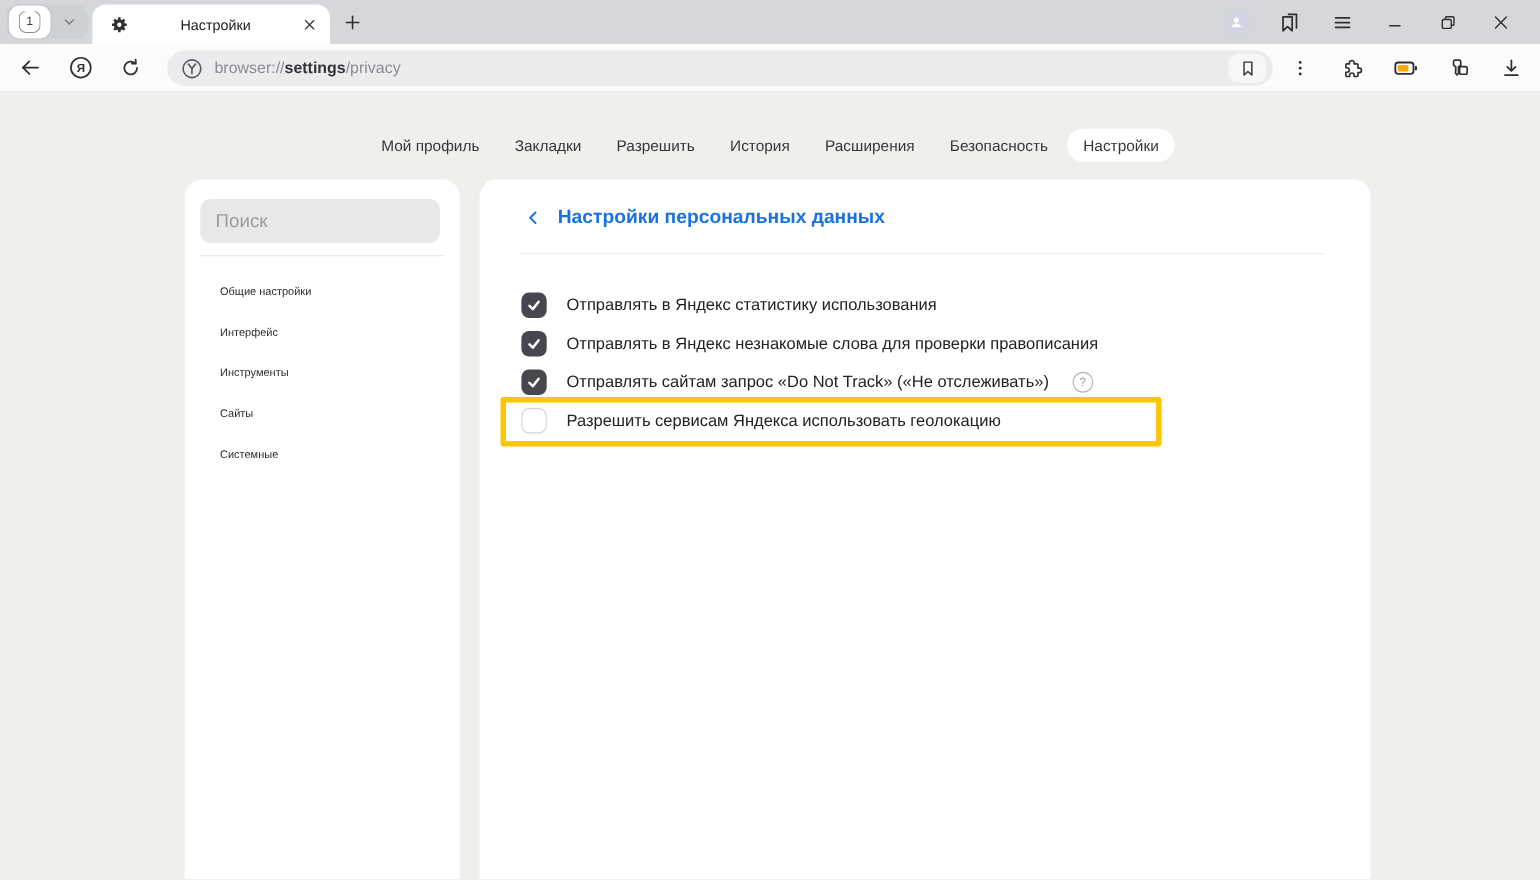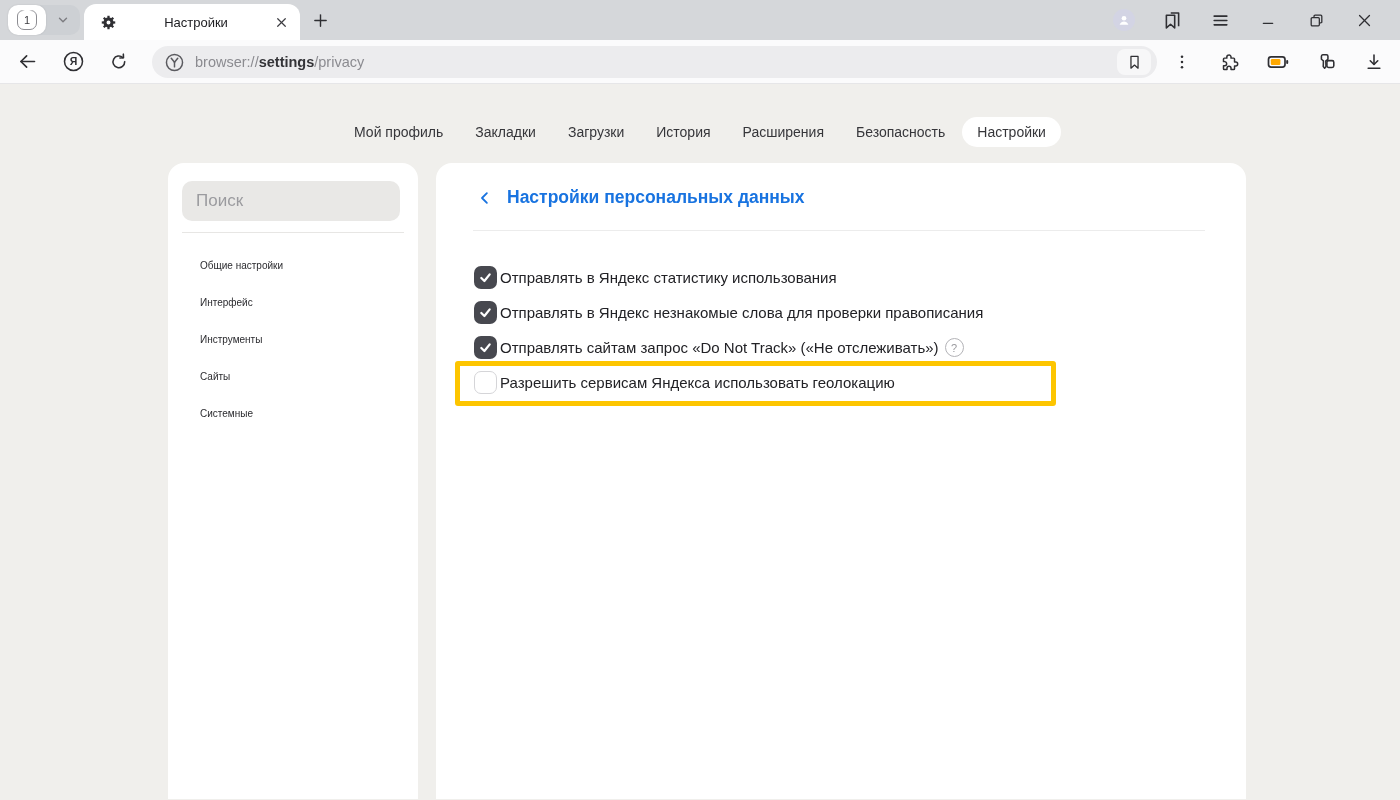--- a/index.html
+++ b/index.html
@@ -59,21 +59,21 @@
   .side-items { position:absolute; top:84px; left:0; right:0; }
   .side-item { height:37px; display:flex; align-items:center; padding-left:32px;
     font-size:10px; color:#2b2b2f; cursor:pointer; }
 
   .main { left:428px; width:810px;margin-left:8px; }
   .main-header { position:absolute; top:24px; left:40px; display:flex; align-items:center; gap:13px; }
   .main-title { font-size:17.5px; font-weight:700; color:#1873e0; }
   .main-divider { position:absolute; top:67px; left:37px; right:41px; height:1px; background:#ececec; }
 
   .rows { position:absolute; top:97px; left:0; right:0; }
-  .chk-row { height:35px; display:flex; align-items:center; gap:3px; padding-left:38px; }
+  .chk-row { height:35px; display:flex; align-items:center; gap:18px; padding-left:38px; }
   .checkbox { width:23px; height:23px; border-radius:7px; background:#ffffff;
     border:1.5px solid #d5d5d8; display:flex; align-items:center; justify-content:center; flex:none; }
   .checkbox svg { display:none; }
   .checkbox.checked { background:#47484f; border:none; }
   .checkbox.checked svg { display:block; }
   .chk-label { font-size:15px; color:#222226; }
   .help-badge { width:19px; height:19px; border-radius:50%; border:1.5px solid #b3b3b7;
     display:flex; align-items:center; justify-content:center; font-size:11px; color:#9a9a9e; margin-left:3px; }
 
   .highlight { display:none; position:absolute; left:19px; top:198px; width:601px; height:45px;
@@ -239,21 +239,21 @@
           </svg>
       </div>
     </div>
   </div>
 
   <div class="page">
 
     <div class="nav-tabs">
       <div class="nav-tab">Мой профиль</div>
       <div class="nav-tab">Закладки</div>
-      <div class="nav-tab">Загрузки</div>
+      <div class="nav-tab">Разрешить</div>
       <div class="nav-tab">История</div>
       <div class="nav-tab">Расширения</div>
       <div class="nav-tab">Безопасность</div>
       <div class="nav-tab active">Настройки</div>
     </div>
 
     <div class="card sidebar">
       <input class="search-input" type="text" placeholder="Поиск" style="">
       <div class="sidebar-divider"></div>
       <div class="side-items">

